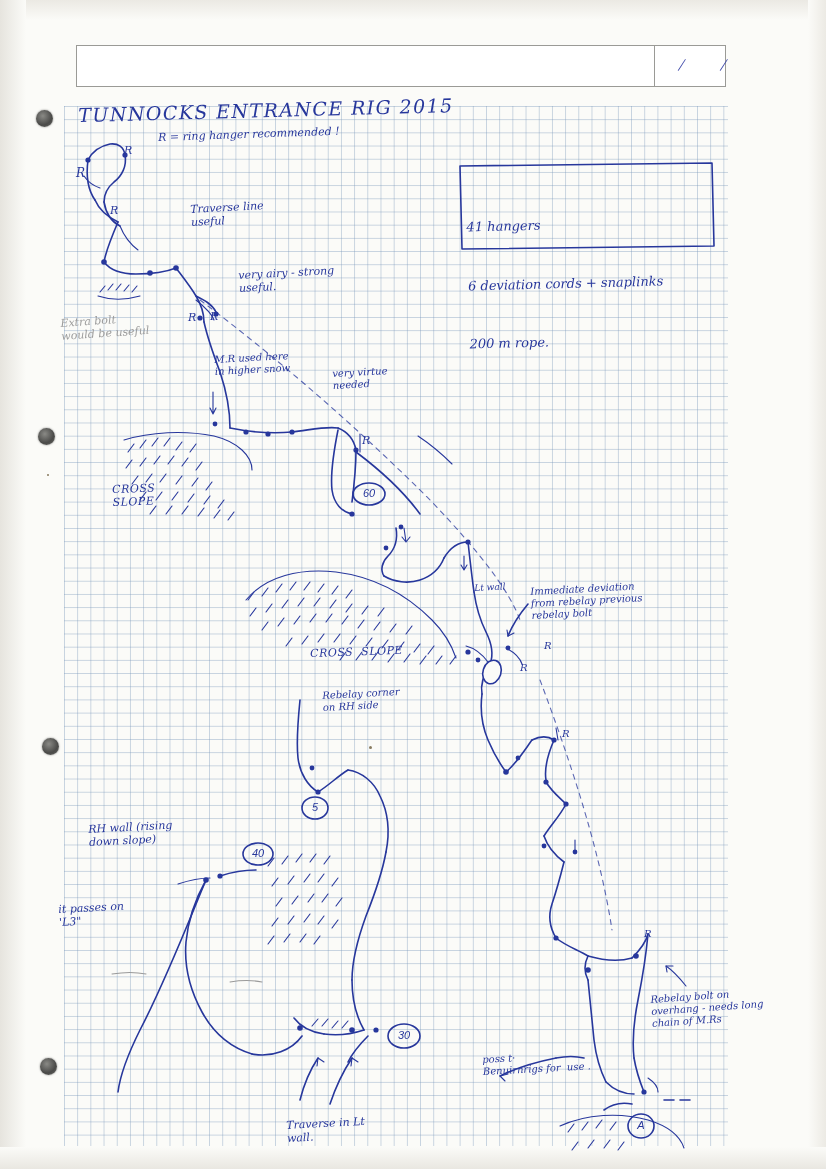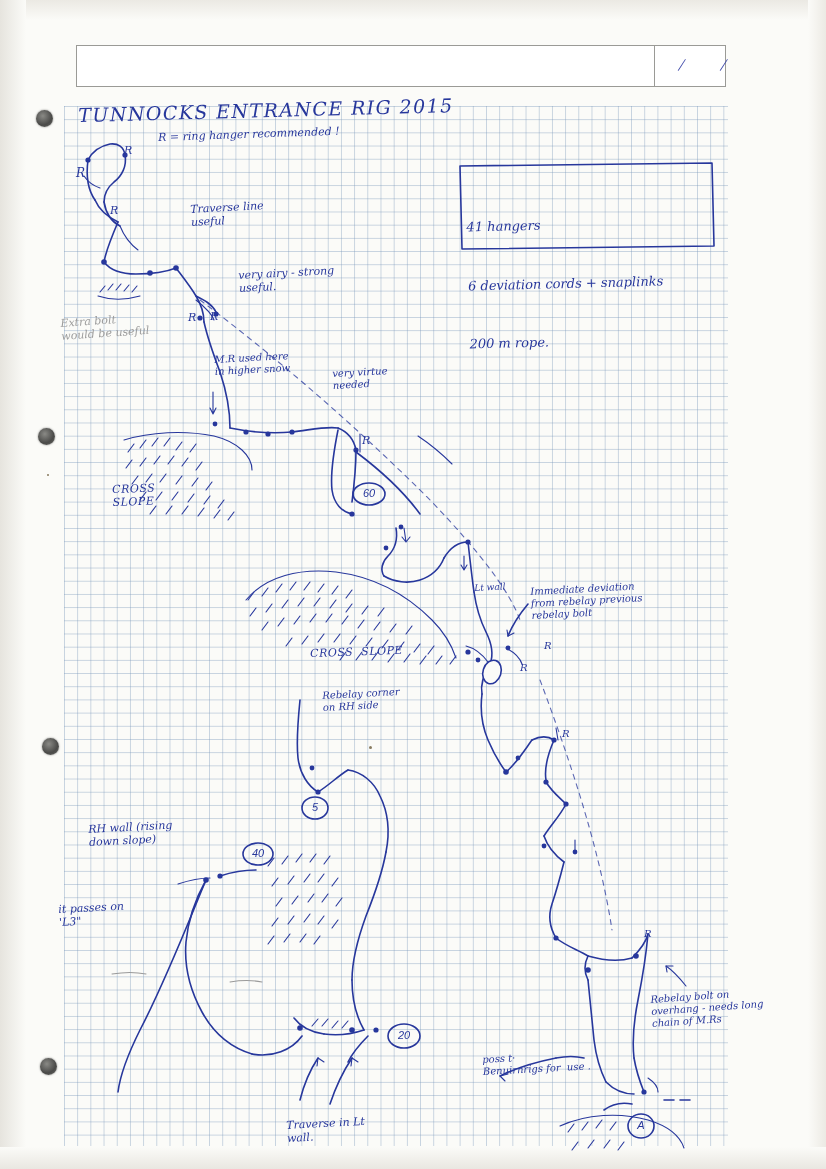--- a/index.html
+++ b/index.html
@@ -384,16 +384,16 @@
     <ellipse class="med" cx="369" cy="494" rx="16" ry="11"></ellipse>
     <ellipse class="med" cx="315" cy="808" rx="13" ry="11"></ellipse>
     <ellipse class="med" cx="258" cy="854" rx="15" ry="11"></ellipse>
     <ellipse class="med" cx="404" cy="1036" rx="16" ry="12"></ellipse>
     <ellipse class="med" cx="641" cy="1126" rx="13" ry="12"></ellipse>
   </svg>
 
   <div class="ringlabel" style="left:357px;top:487px;width:24px;">60</div>
   <div class="ringlabel" style="left:305px;top:801px;width:20px;">5</div>
   <div class="ringlabel" style="left:247px;top:847px;width:22px;">40</div>
-  <div class="ringlabel" style="left:392px;top:1029px;width:24px;">20</div>
+  <div class="ringlabel" style="left:392px;top:1029px;width:24px;">30</div>
   <div class="ringlabel" style="left:632px;top:1119px;width:18px;">A</div>
 
 </div>
 
 </body></html>

